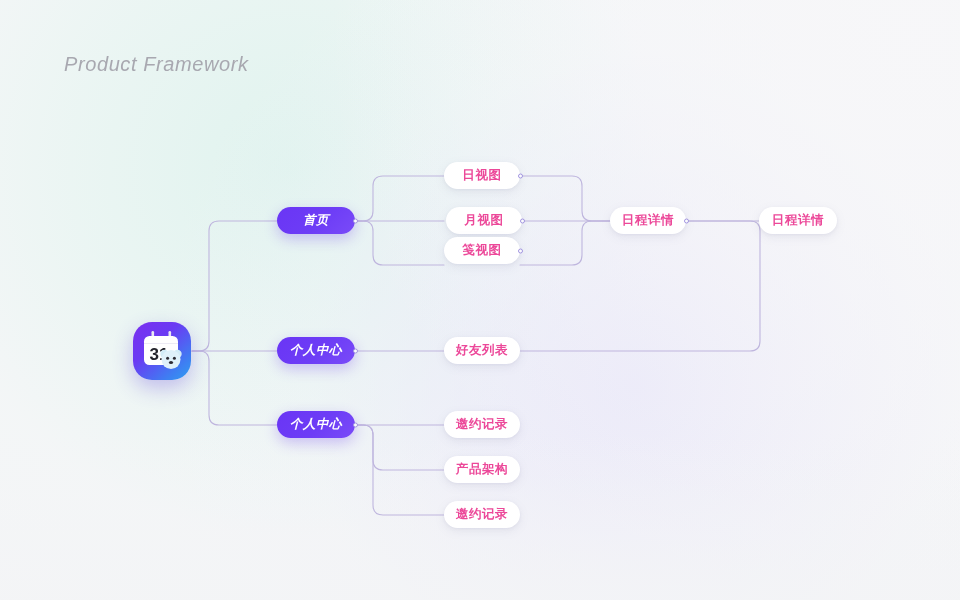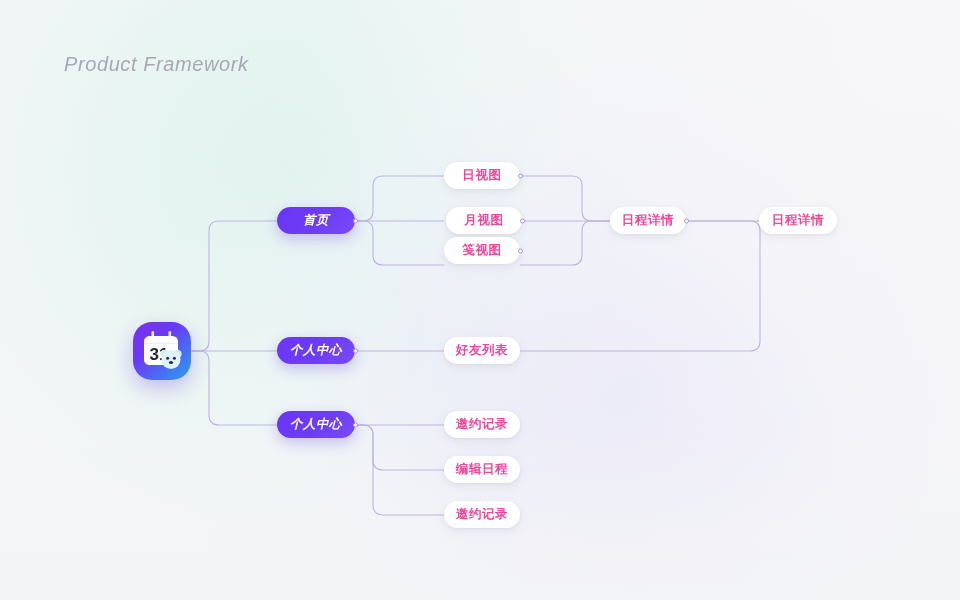--- a/index.html
+++ b/index.html
@@ -210,21 +210,21 @@
     <span>笺视图</span>
     <span class="port right"></span>
   </div>
   <div class="node secondary" style="left:444px;top:337px;width:76px;">
     <span>好友列表</span>
   </div>
   <div class="node secondary" style="left:444px;top:411px;width:76px;">
     <span>邀约记录</span>
   </div>
   <div class="node secondary" style="left:444px;top:456px;width:76px;">
-    <span>编辑日程</span>
+    <span>产品架构</span>
   </div>
   <div class="node secondary" style="left:444px;top:501px;width:76px;">
     <span>邀约记录</span>
   </div>
 
   <div class="node secondary" style="left:610px;top:207px;width:76px;justify-content:center;">
     <span>日程详情</span>
     <span class="port right"></span>
   </div>
 

